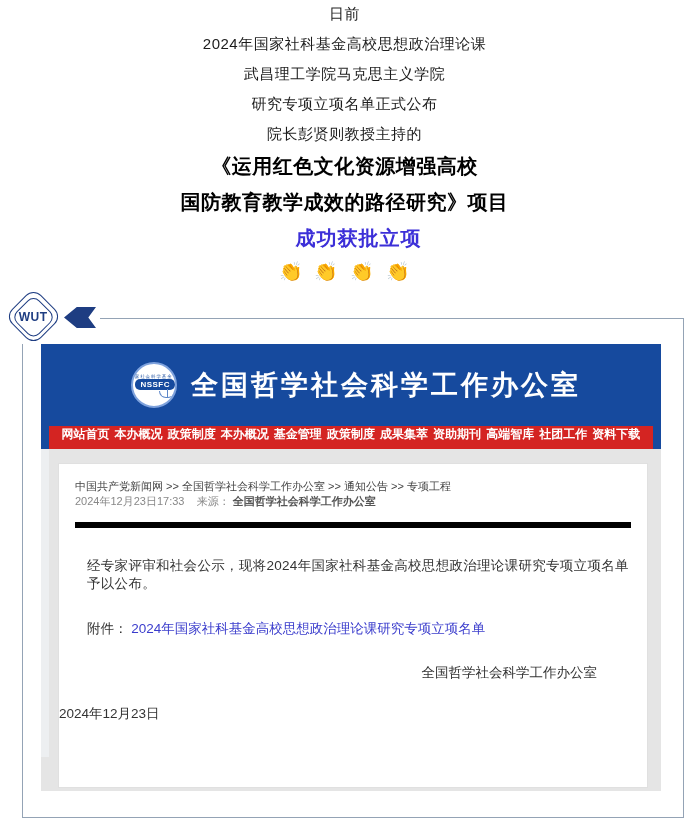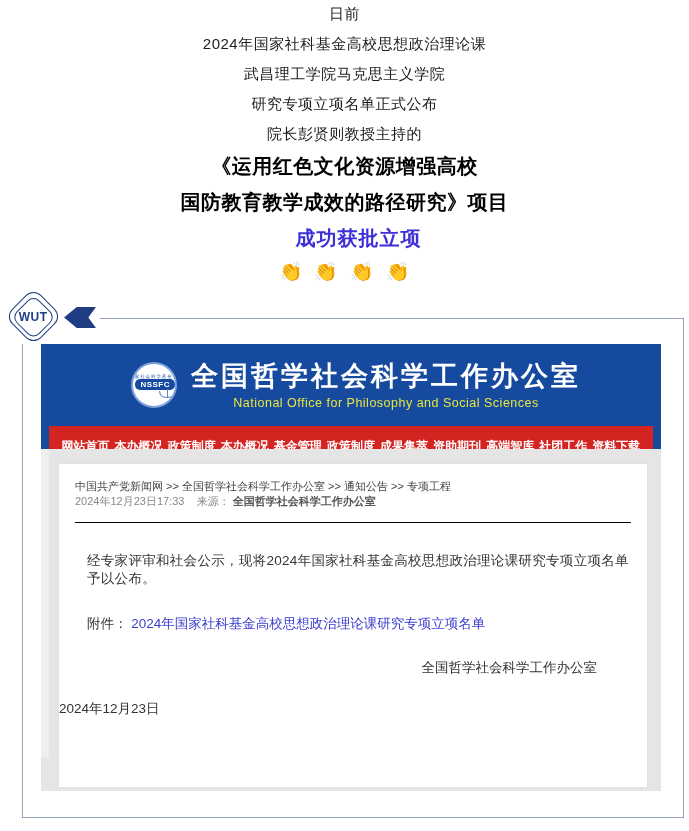--- a/index.html
+++ b/index.html
@@ -26,30 +26,30 @@
   .site-header { height:82px; background:#164a9e; display:flex; align-items:center; justify-content:center; gap:14px; padding-left:10px; }
   .seal { width:46px; height:46px; border-radius:50%; background:#fff; border:2px solid #7ea2dd; position:relative; display:flex; flex-direction:column; align-items:flex-end; justify-content:center; flex:0 0 auto; overflow:hidden; }
   .seal-top { font-size:5px; color:#164a9e; letter-spacing:1px; white-space:nowrap; transform:scale(0.9); }
   .seal-abbr { background:#164a9e; color:#fff; font-size:8px; font-weight:700; padding:1px 5px; border-radius:5px; letter-spacing:0.5px; }
   .seal-book { width:16px; height:7px; border:1px solid #5c86c8; border-top:none; border-radius:0 0 7px 7px; position:relative; margin-top:1px; }
   .seal-book::after { content:""; position:absolute; left:50%; top:-2px; width:1px; height:8px; background:#5c86c8; }
   .site-titles { text-align:center; }
   .site-title { font-family:"DejaVu Serif", serif; font-weight:700; color:#fff; font-size:27px; letter-spacing:3px; line-height:32px; }
   .site-subtitle { color:#e8e63f; font-size:12.5px; letter-spacing:0.5px; margin-top:4px; }
   .site-nav { height:23px; background:#164a9e; padding:0 8px; }
-  .nav-inner { height:29px; background:#d42422; display:flex; align-items:flex-end; justify-content:space-around; padding:0 10px; }
+  .nav-inner { height:29px; background:#d42422; display:flex; align-items:flex-start; justify-content:space-around; padding:0 10px; }
   .nav-item { color:#fff; font-size:12px; font-weight:700; white-space:nowrap; cursor:pointer; }
   .shot-body { position:relative; height:342px; background:#e5e5e5; }
   .left-strip { position:absolute; left:0; top:0; width:8px; height:308px; background:#edeff1; }
 
   
   .card { position:absolute; left:17px; top:14px; width:590px; height:325px; background:#fff; border:1px solid #e0e0e0; }
   .breadcrumb { padding:15px 16px 0 16px; font-size:11px; color:#444; }
   .art-title { margin:15px 16px 8px 16px; font-size:23px; font-weight:700; color:#1d1d1d; line-height:1.5; letter-spacing:0.5px; }
-  .art-meta { margin:0 16px; padding-bottom:13px; font-size:11px; color:#888; border-bottom:1px solid #000000; }
+  .art-meta { margin:0 16px; padding-bottom:13px; font-size:11px; color:#888; border-bottom:6px solid #000000; }
   .art-meta .src-name { font-weight:700; color:#555; }
   .art-body { margin:29px 16px 0 28px; font-size:13.5px; color:#333; letter-spacing:0.3px; }
   .art-attach { margin:27px 16px 0 28px; font-size:13.5px; color:#333; }
   .attach-link { color:#3a3ccc; cursor:pointer; }
   .art-sign { text-align:right; margin:26px 50px 0 0; font-size:13.5px; color:#333; }
   .art-date { text-align:left; margin:23px 76px 0 0; font-size:13.5px; color:#333; }
 </style>
 </head>
 <body>
 
@@ -72,21 +72,20 @@
     <div class="shot">
 
       <div class="site-header">
         <div class="seal">
           <div class="seal-top">国家社会科学基金</div>
           <div class="seal-abbr">NSSFC</div>
           <div class="seal-book"></div>
         </div>
         <div class="site-titles">
           <div class="site-title">全国哲学社会科学工作办公室</div>
-          <div class="site-subtitle">National Office for Philosophy and Social Sciences</div>
         </div>
       </div>
 
       <div class="site-nav">
         <div class="nav-inner">
           <span class="nav-item">网站首页</span>
           <span class="nav-item">本办概况</span>
           <span class="nav-item">政策制度</span>
           <span class="nav-item">本办概况</span>
           <span class="nav-item">基金管理</span>

